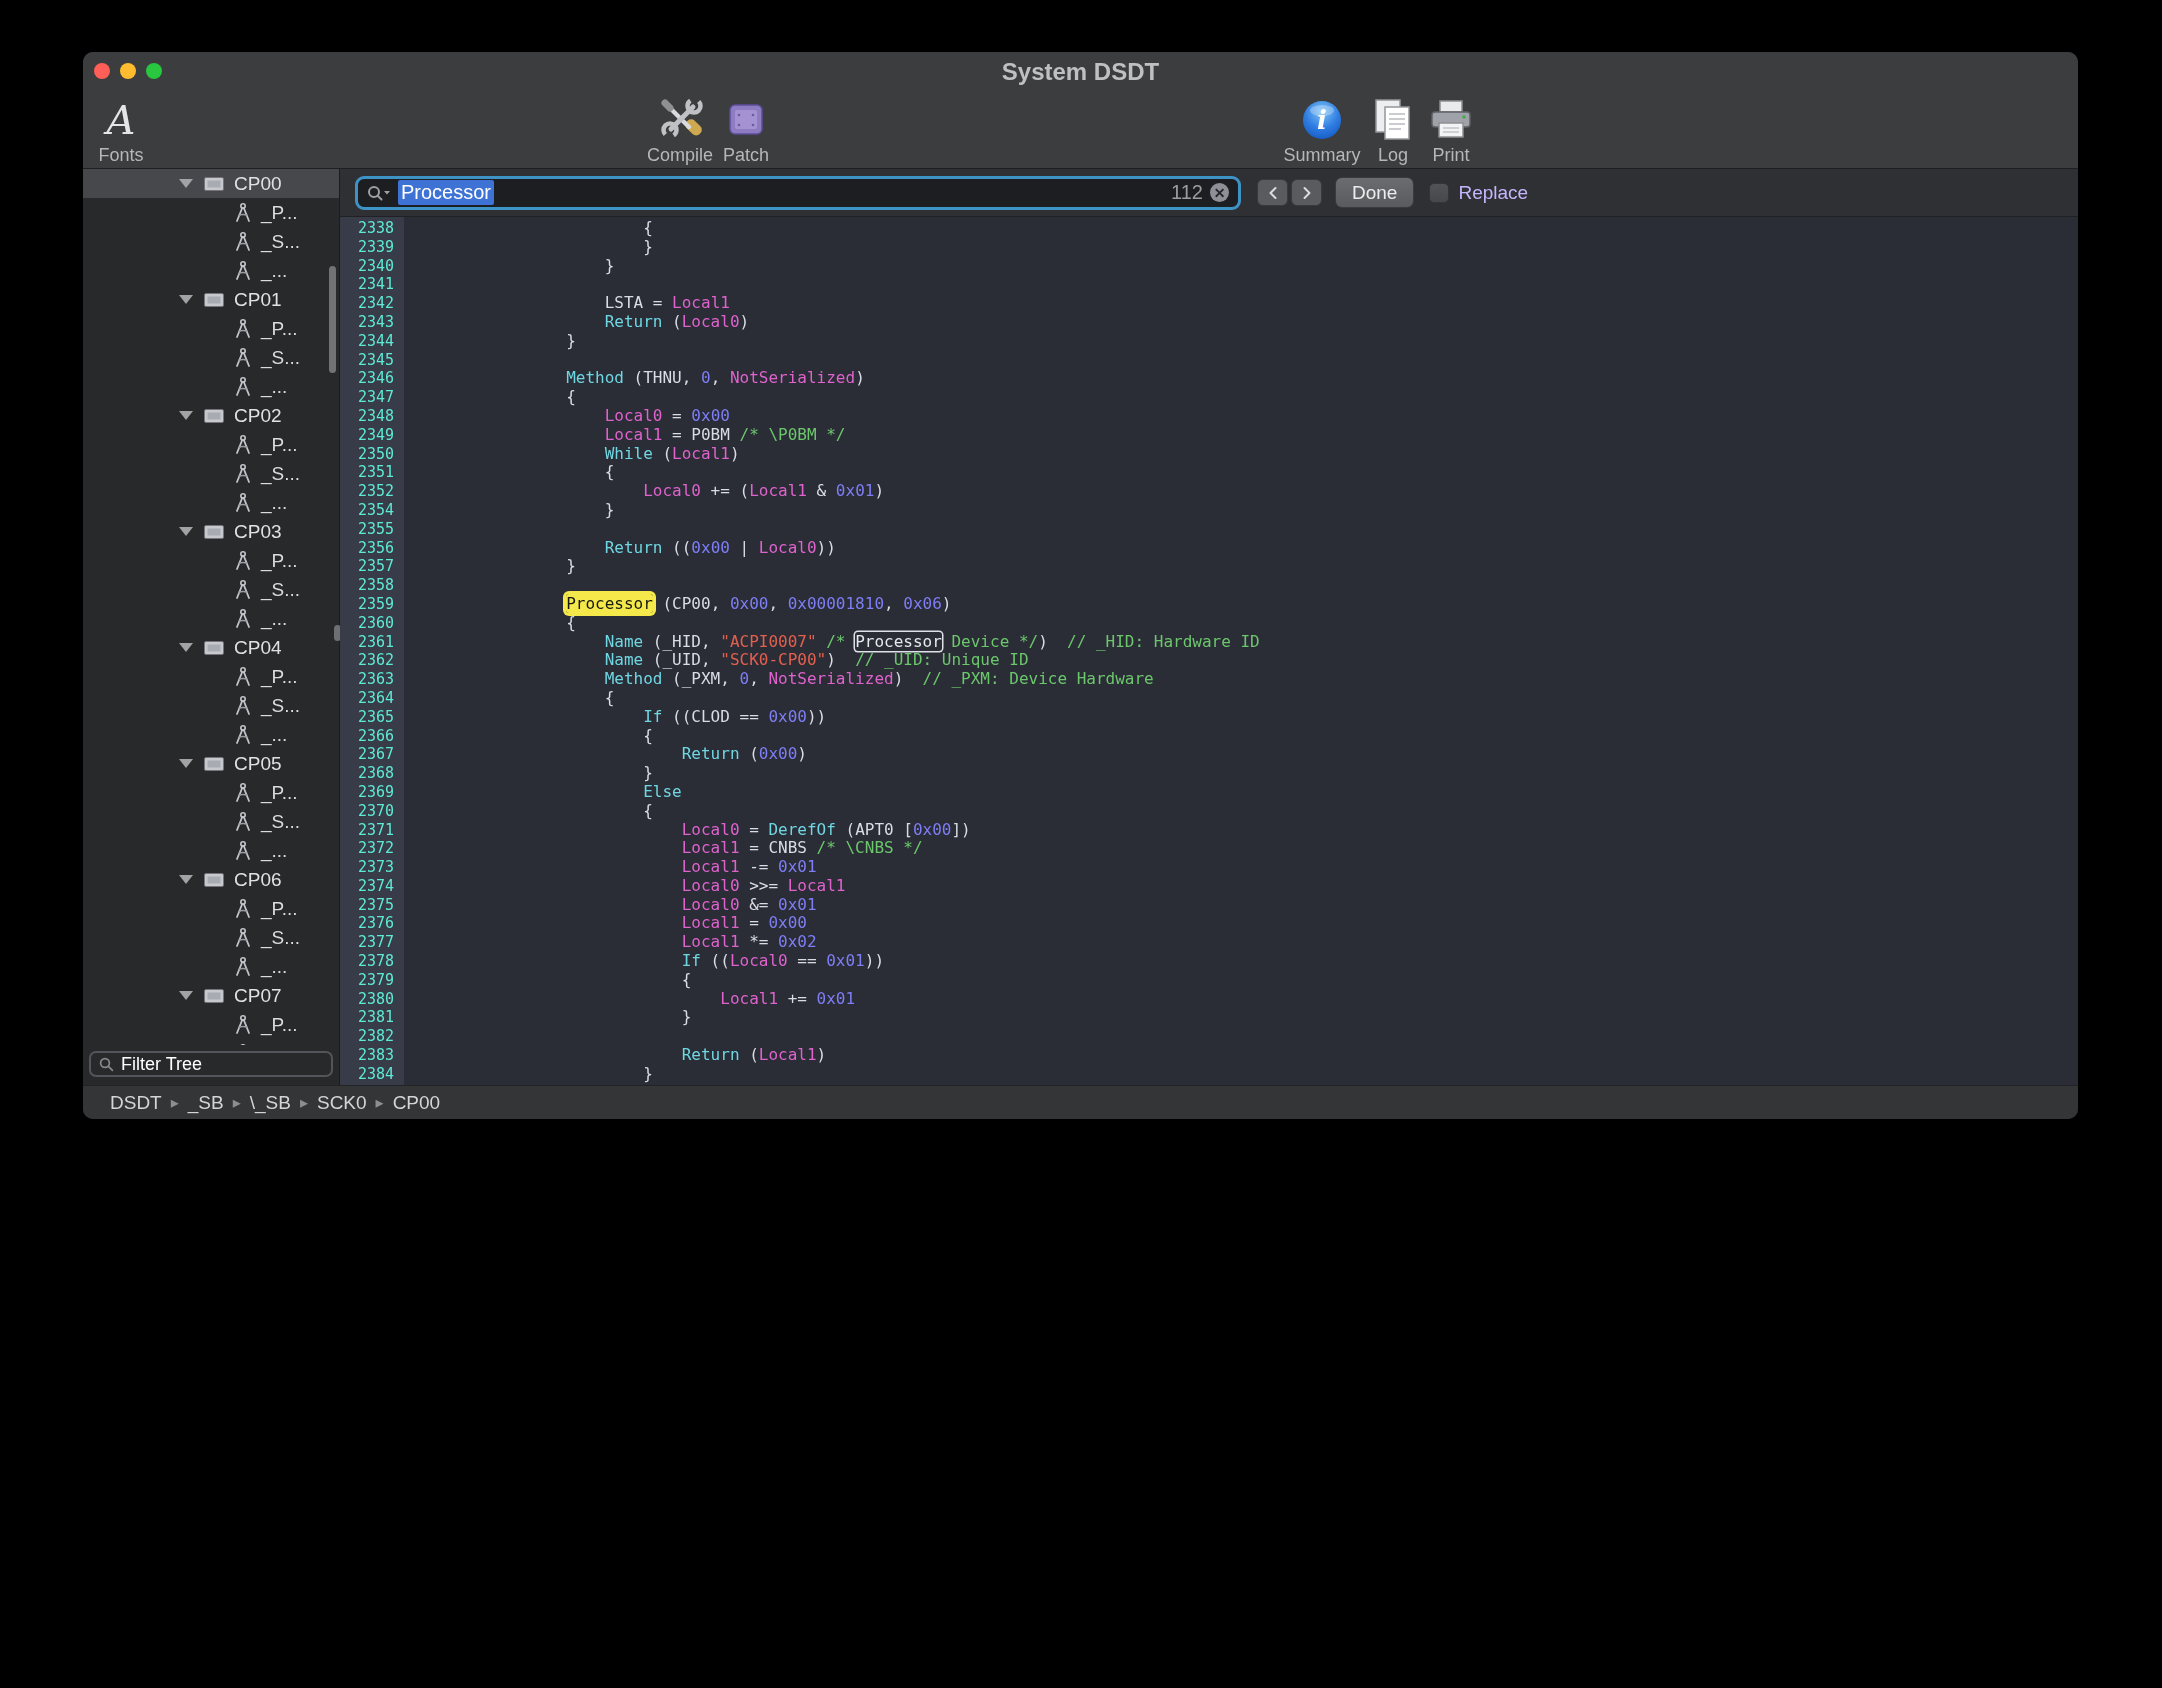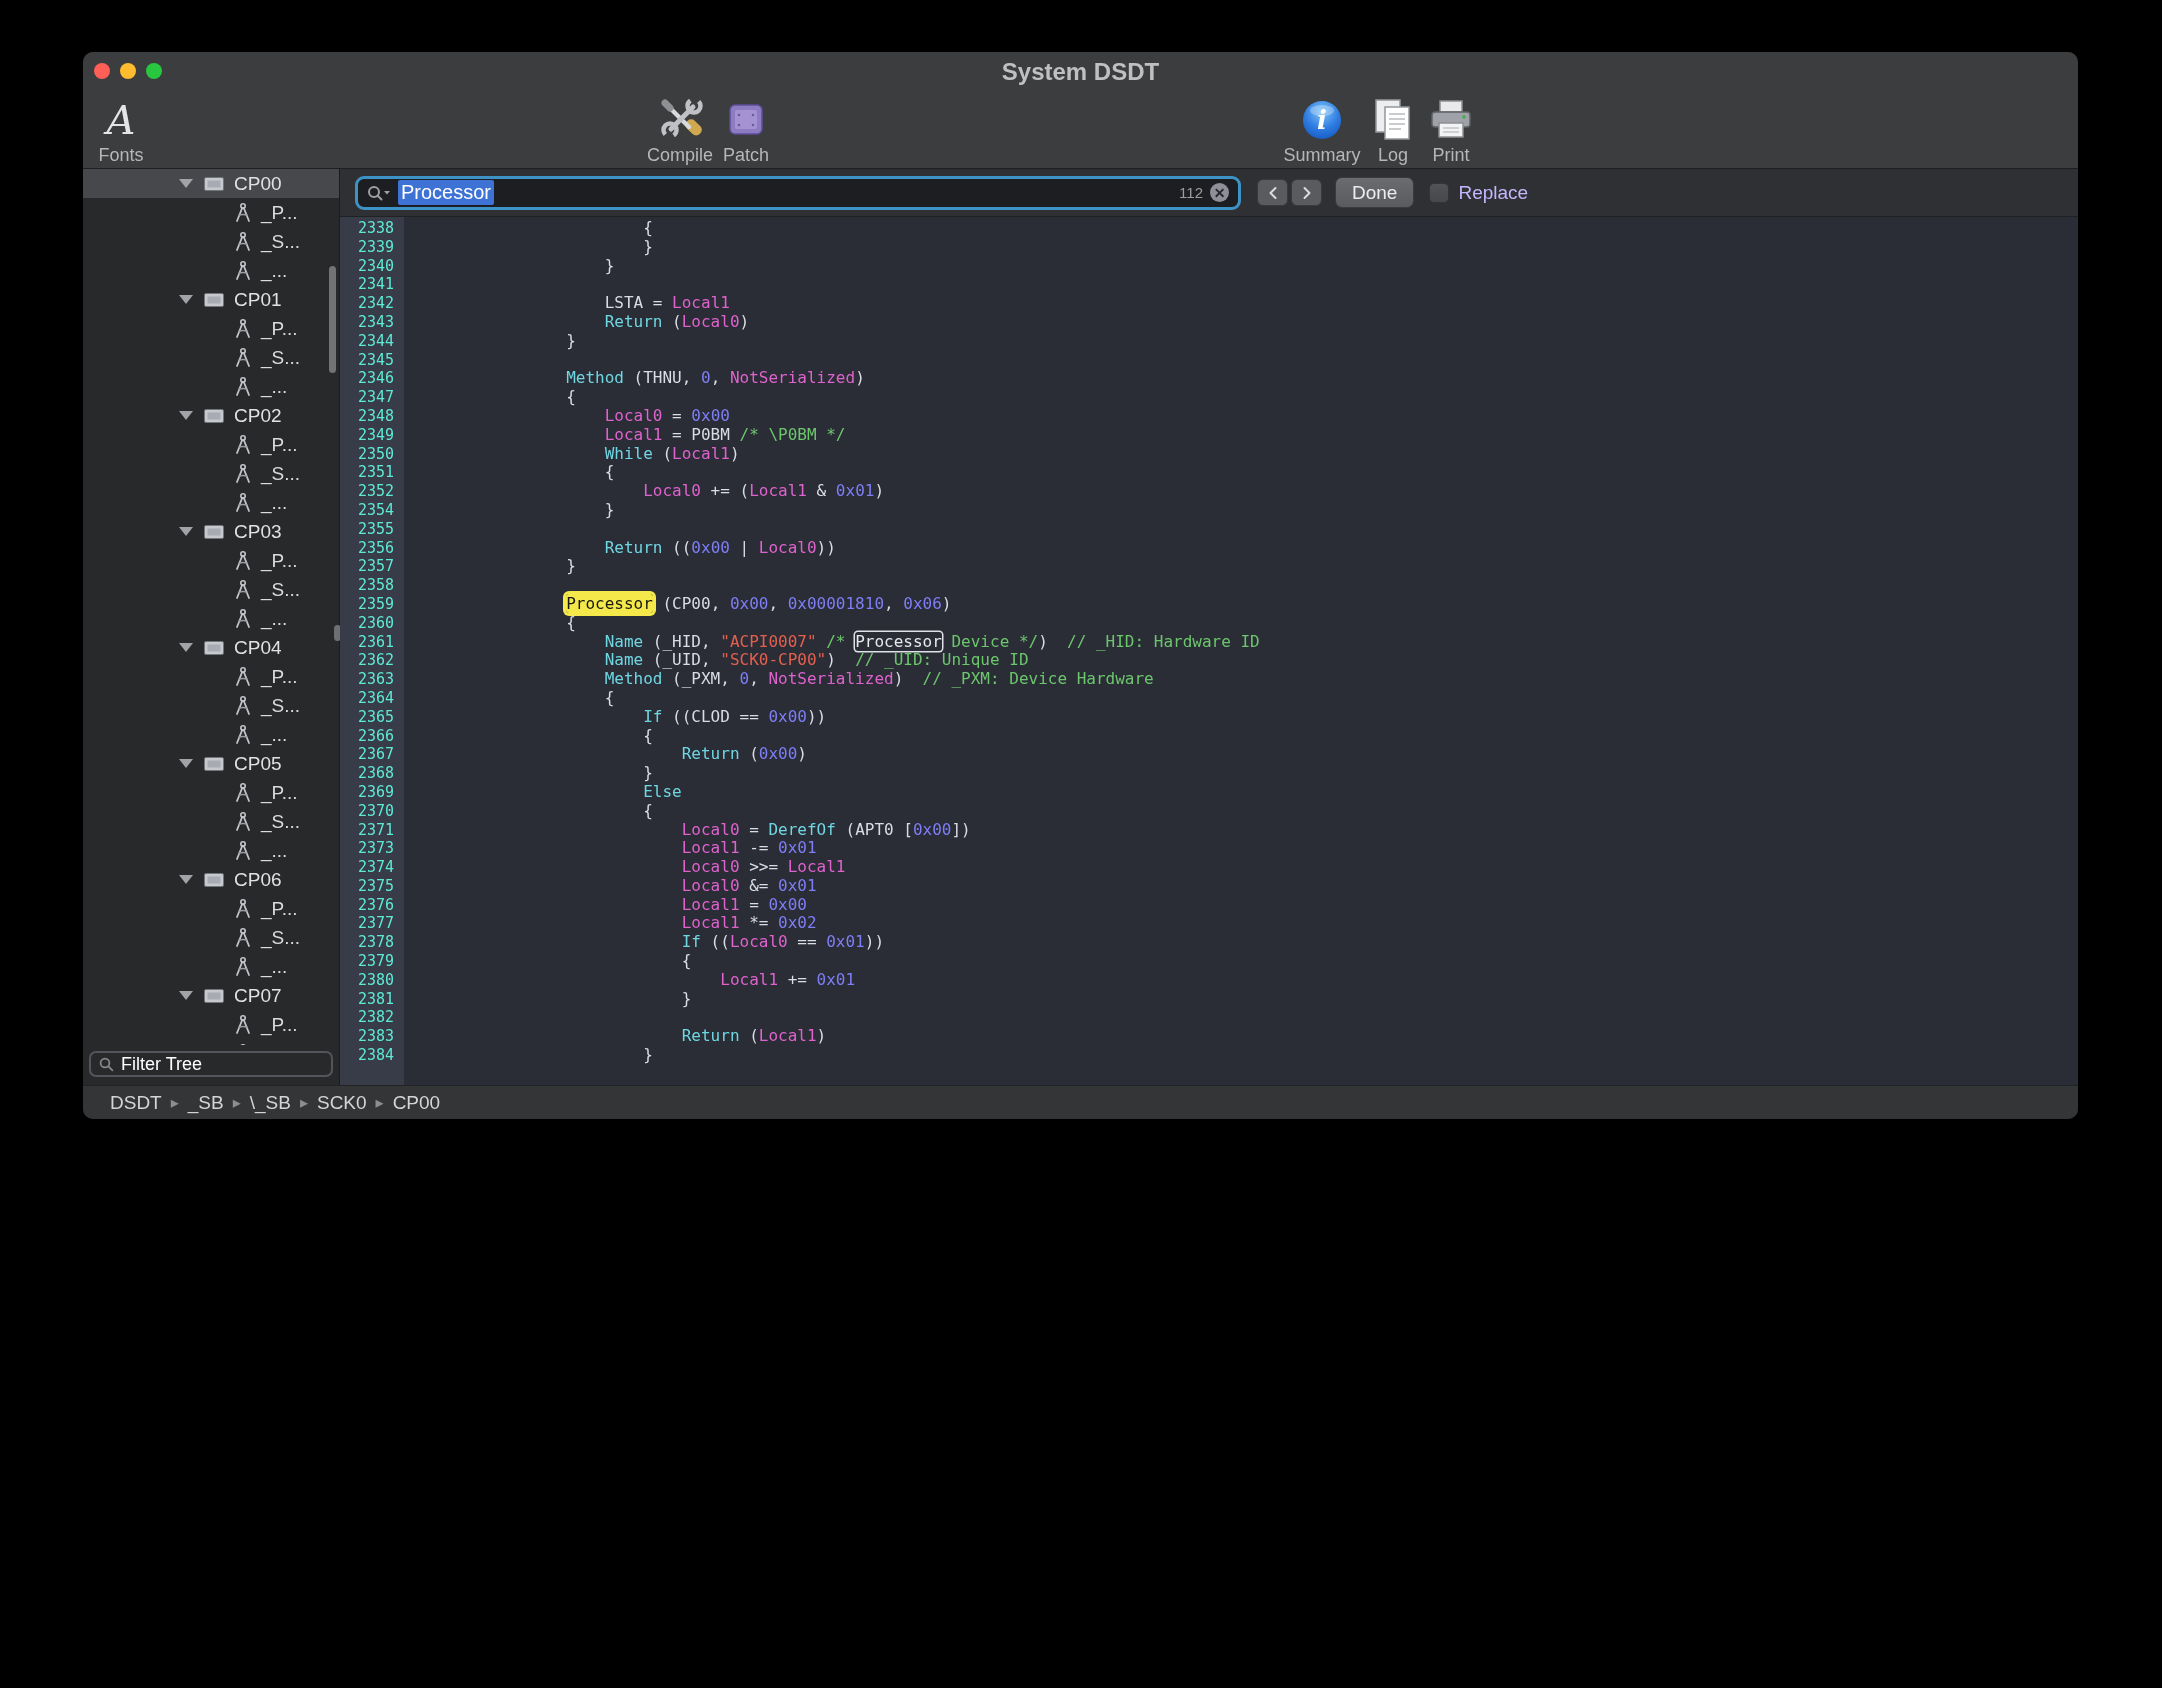--- a/index.html
+++ b/index.html
@@ -58,21 +58,21 @@
   
   .grip{position:absolute;left:251px;top:456px;width:7px;height:16px;border-radius:4px;background:#6e6f73;}
   
   .main{flex:1;display:flex;flex-direction:column;min-width:0;}
   .findbar{height:47px;flex:none;background:#2f3034;border-bottom:1px solid #202124;
     display:flex;align-items:center;padding-left:15px;}
   .search-field{width:886px;height:34px;box-sizing:border-box;border:3px solid #3e93c6;
     border-radius:9px;background:#1d1e22;display:flex;align-items:center;padding:0 9px;gap:7px;}
   .search-sel{background:#3e73d5;color:#fff;font-size:20px;padding:1px 3px;border-radius:2px;white-space:pre;}
   .spacer{flex:1;}
-  .count{font-size:15px;color:#9b9da0;}
+  .count{font-size:20px;color:#9b9da0;}
   .clearbtn{width:19px;height:19px;border-radius:50%;background:#8f9097;color:#26272b;
     font-size:14px;font-weight:bold;display:flex;align-items:center;justify-content:center;line-height:1;}
   .navgroup{margin-left:16px;display:flex;gap:3px;}
   .navbtn{width:31px;height:27px;background:#5a5b5e;border:1px solid #393a3d;border-radius:6px;
     display:flex;align-items:center;justify-content:center;box-sizing:border-box;}
   .donebtn{margin-left:13px;height:29px;padding:0 16px;border-radius:7px;
     background:linear-gradient(#6b6c6f,#5a5b5e);border:1px solid #3a3b3e;color:#ececee;
     font-size:19px;display:flex;align-items:center;}
   .replacewrap{margin-left:15px;display:flex;align-items:center;gap:9px;}
   .checkbox{width:20px;height:20px;border-radius:5px;background:linear-gradient(#525356,#47484b);
@@ -648,20 +648,24 @@
             </div>
             <div class="code-row">
               <span class="ln">2370</span>
               <span class="lc"><span class="tk-p">                        {</span></span>
             </div>
             <div class="code-row">
               <span class="ln">2371</span>
               <span class="lc"><span class="tk-p">                            </span><span class="tk-l">Local0</span><span class="tk-p"> = </span><span class="tk-k">DerefOf</span><span class="tk-p"> (APT0 [</span><span class="tk-n">0x00</span><span class="tk-p">])</span></span>
             </div>
             <div class="code-row">
+              <span class="ln">2372</span>
+              <span class="lc"><span class="tk-p">                            </span><span class="tk-l">Local1</span><span class="tk-p"> = CNBS </span><span class="tk-c">/* \CNBS */</span></span>
+            </div>
+            <div class="code-row">
               <span class="ln">2373</span>
               <span class="lc"><span class="tk-p">                            </span><span class="tk-l">Local1</span><span class="tk-p"> -= </span><span class="tk-n">0x01</span></span>
             </div>
             <div class="code-row">
               <span class="ln">2374</span>
               <span class="lc"><span class="tk-p">                            </span><span class="tk-l">Local0</span><span class="tk-p"> &gt;&gt;= </span><span class="tk-l">Local1</span></span>
             </div>
             <div class="code-row">
               <span class="ln">2375</span>
               <span class="lc"><span class="tk-p">                            </span><span class="tk-l">Local0</span><span class="tk-p"> &amp;= </span><span class="tk-n">0x01</span></span>

